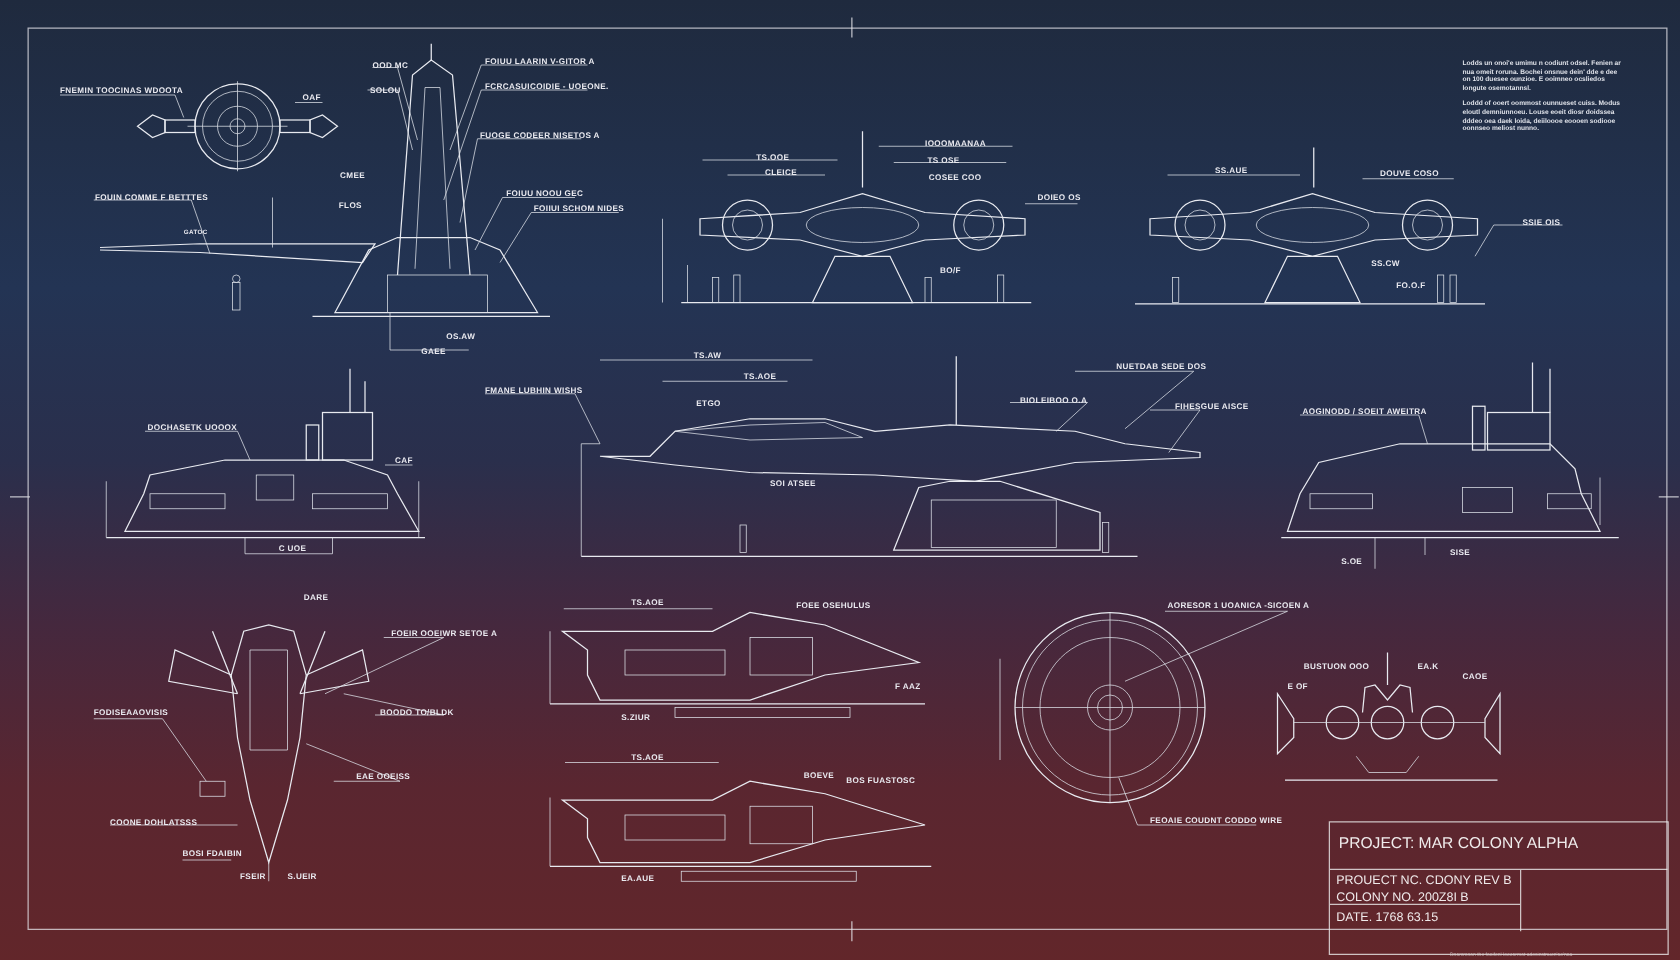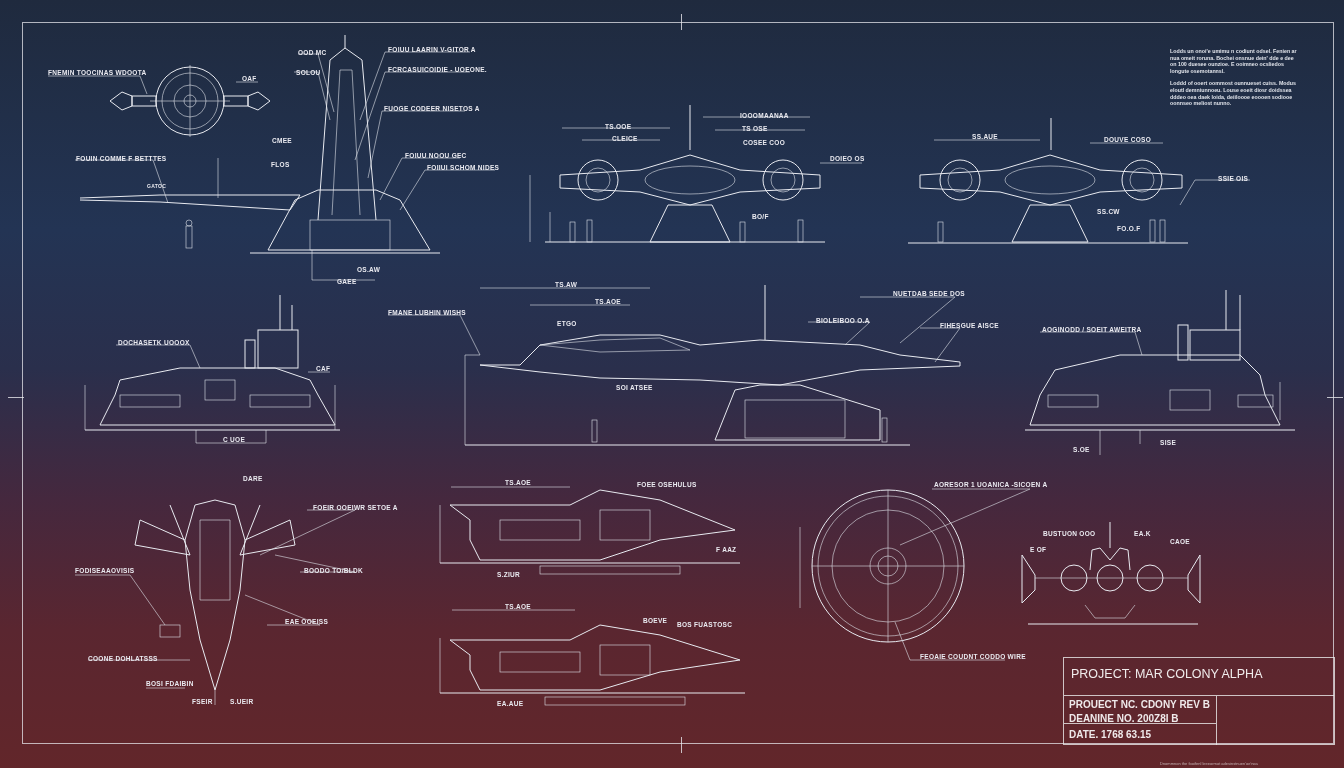--- a/index.html
+++ b/index.html
@@ -8,24 +8,24 @@
     background: linear-gradient(180deg, #1f2a3e 0%, #233454 30%, #2a2f4c 48%, #45283e 65%, #5a2630 82%, #62262a 100%);
     font-family: "Liberation Sans", sans-serif;
     color:#e6e6ea;
   }
   .frame { position:absolute; left:22px; top:22px; width:1312px; height:722px; border:1px solid rgba(230,230,235,0.75); box-sizing:border-box; }
   .tick { position:absolute; background:rgba(230,230,235,0.8); }
   svg.drawing { position:absolute; left:0; top:0; }
   .lbl { position:absolute; font-size:6.5px; font-weight:bold; letter-spacing:0.3px; color:#eaeaf0; white-space:nowrap; text-transform:uppercase; }
   .notes { position:absolute; left:1170px; top:48px; width:130px; font-size:5.3px; line-height:6.6px; color:#e0e3ea; font-weight:bold; }
   .notes p { margin:0 0 6px 0; }
-  .title-block { position:absolute; left:1063px; top:657px; width:272px; height:88px; border:1px solid rgba(235,235,235,0.8); box-sizing:border-box; }
+  .title-block { position:absolute; left:1063px; top:657px; width:272px; height:107px; border:1px solid rgba(235,235,235,0.8); box-sizing:border-box; }
   .tb-project { position:absolute; left:0; top:0; width:100%; height:38px; border-bottom:1px solid rgba(235,235,235,0.8); box-sizing:border-box; padding:9px 0 0 7px; font-size:12.5px; color:#f0ecec; }
   .tb-left { position:absolute; left:0; top:38px; width:153px; height:49px; border-right:1px solid rgba(235,235,235,0.8); box-sizing:border-box; }
-  .tb-row { font-size:10px; color:#efe9ea; padding-left:5px;font-weight:bold; }
+  .tb-row { font-size:10px; color:#efe9ea; padding-left:5px; }
   .tb-r1 { position:absolute; top:3px; left:0; }
   .tb-r2 { position:absolute; top:17px; left:0; }
   .tb-date { position:absolute; top:27px; left:0; width:100%; height:22px; border-top:1px solid rgba(235,235,235,0.8); box-sizing:border-box; padding-top:5px; }
   .footnote { position:absolute; left:1160px; top:761px; font-size:4px; color:#d9cfcf; opacity:0.8; }
   .stroke { stroke:#e8eaf0; fill:none; stroke-width:1; }
   .thin { stroke:#dfe3ea; fill:none; stroke-width:0.6; }
 </style>
 </head>
 <body>
 
@@ -321,18 +321,18 @@
 
 <div class="notes">
   <p>Lodds un onoi'e umimu n codiunt odsel. Fenien ar nua omeit roruna. Bochei onsnue dein' dde e dee on 100 duesee ounzioe. E ooimneo ocsliedos longute osemotannsl.</p>
   <p>Loddd of ooert oommost ounnueset cuiss. Modus eloutl demniunnoeu. Louse eoeit diosr doidssea dddeo oea daek loida, deiiloooe eoooen sodiooe oonnseo meliost nunno.</p>
 </div>
 
 <div class="title-block">
   <div class="tb-project">PROJECT: MAR COLONY ALPHA</div>
   <div class="tb-left">
     <div class="tb-row tb-r1">PROUECT NC. CDONY REV B</div>
-    <div class="tb-row tb-r2">DEANINE NO. 200Z8I B</div>
+    <div class="tb-row tb-r2">COLONY NO. 200Z8I B</div>
     <div class="tb-row tb-date">DATE. 1768 63.15</div>
   </div>
 </div>
 
 <div class="footnote">Dnommnon the fooifenl leeeormot adesinstnuen'oe'noa</div>
 
 </body></html>

